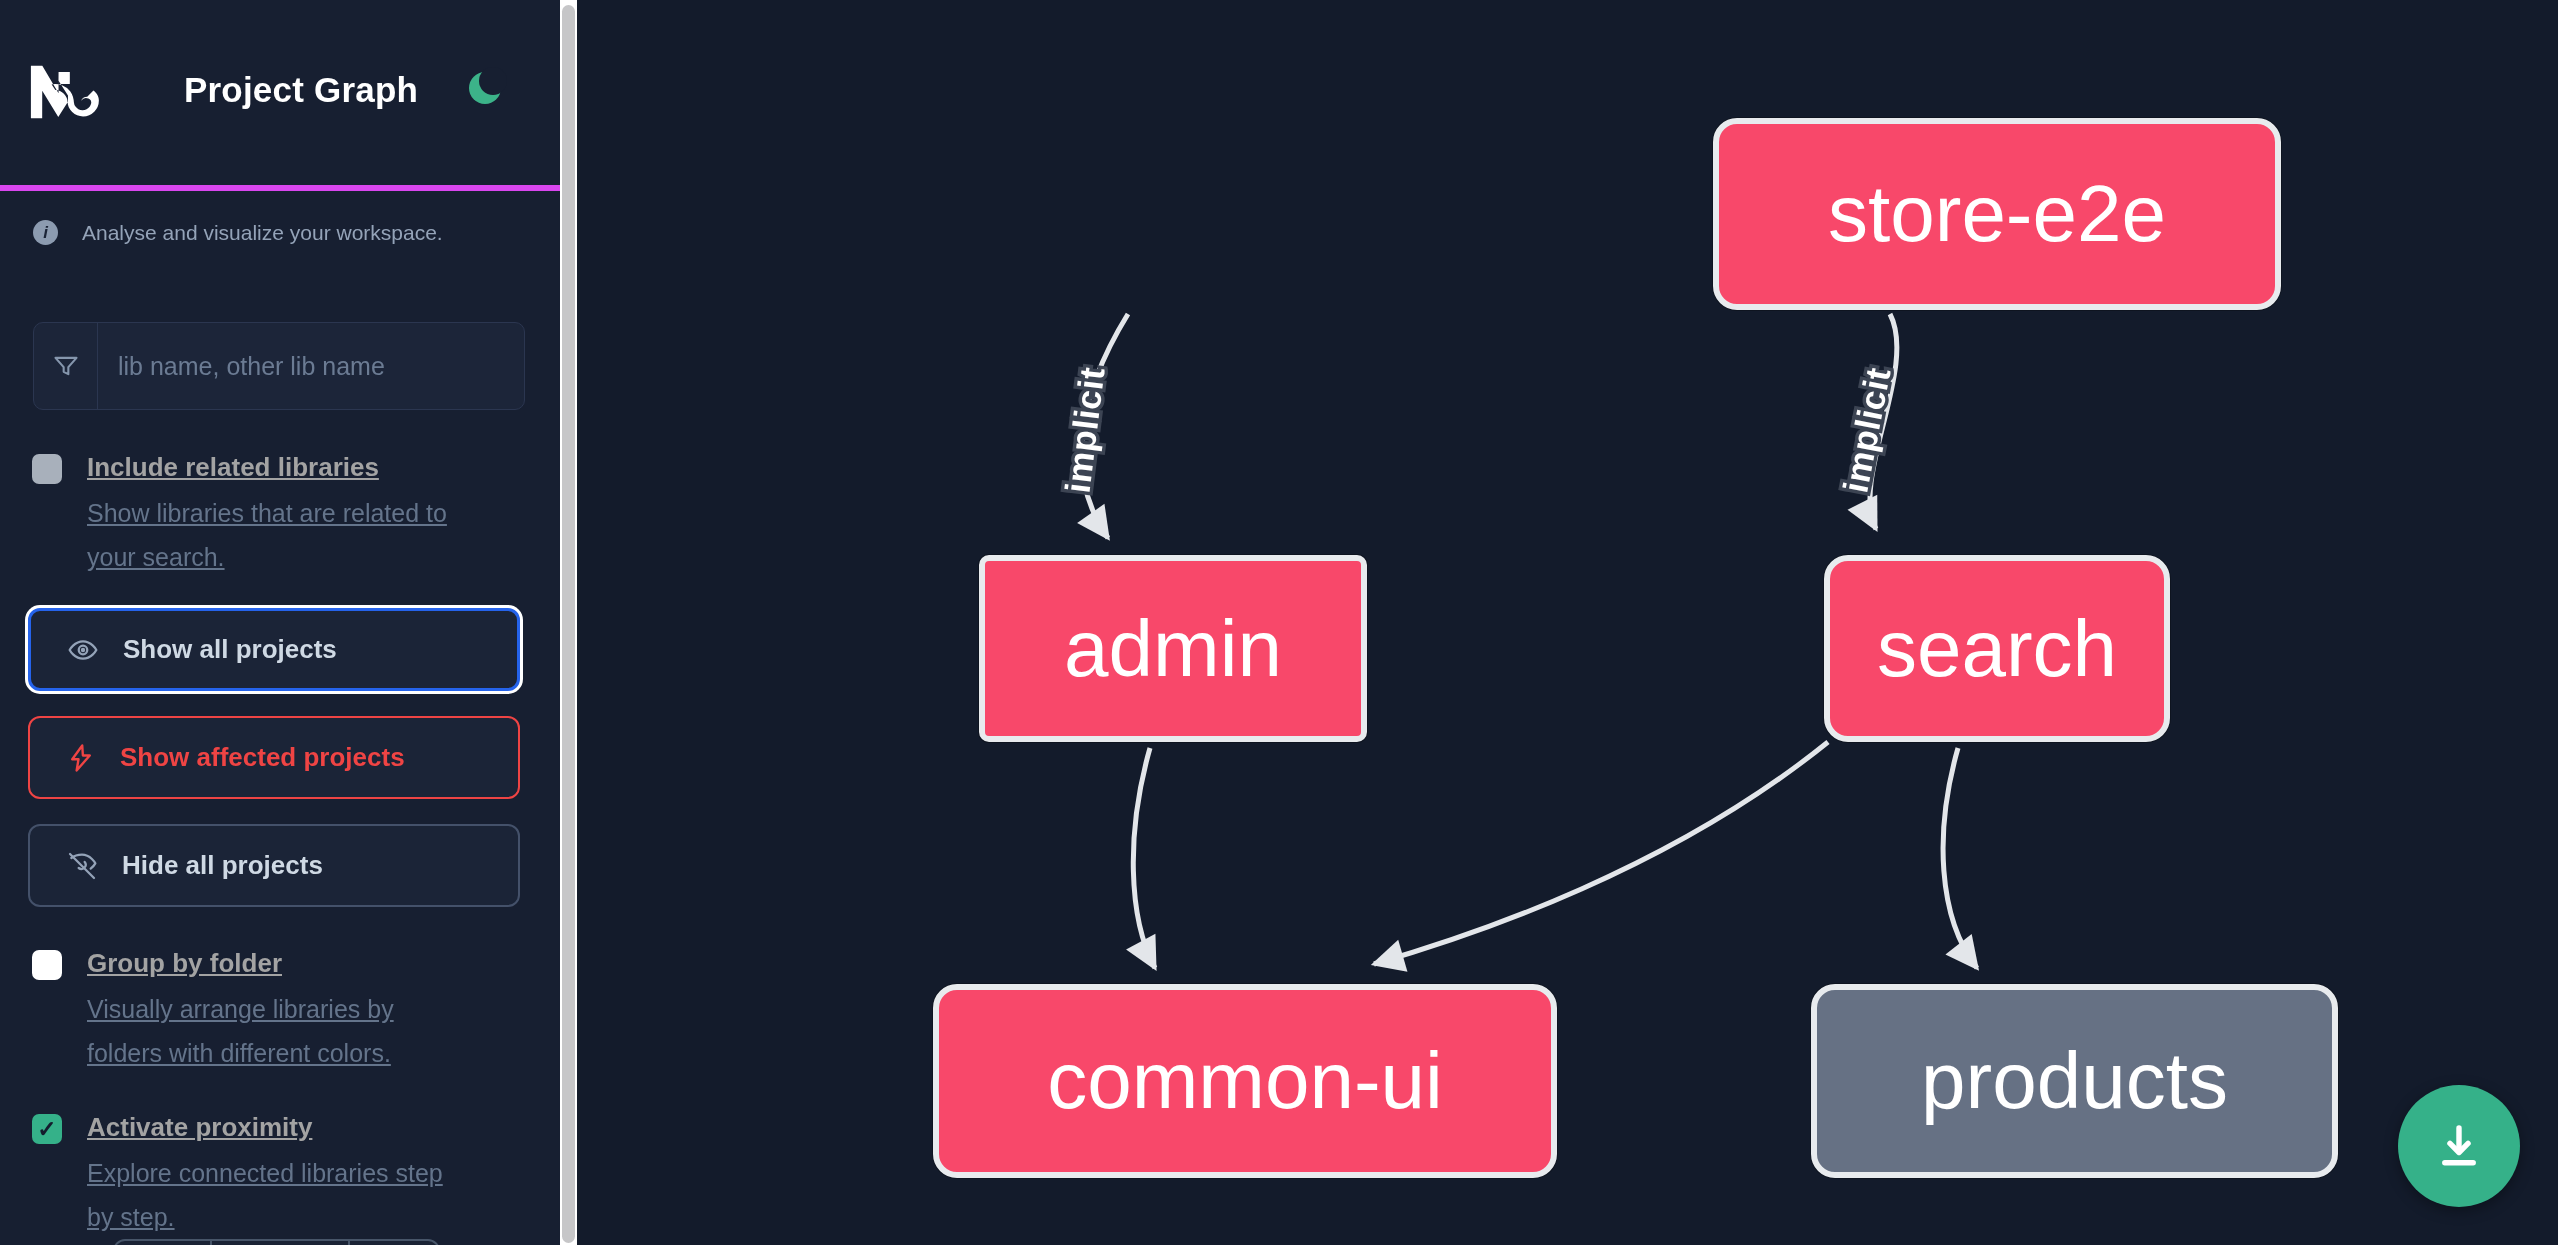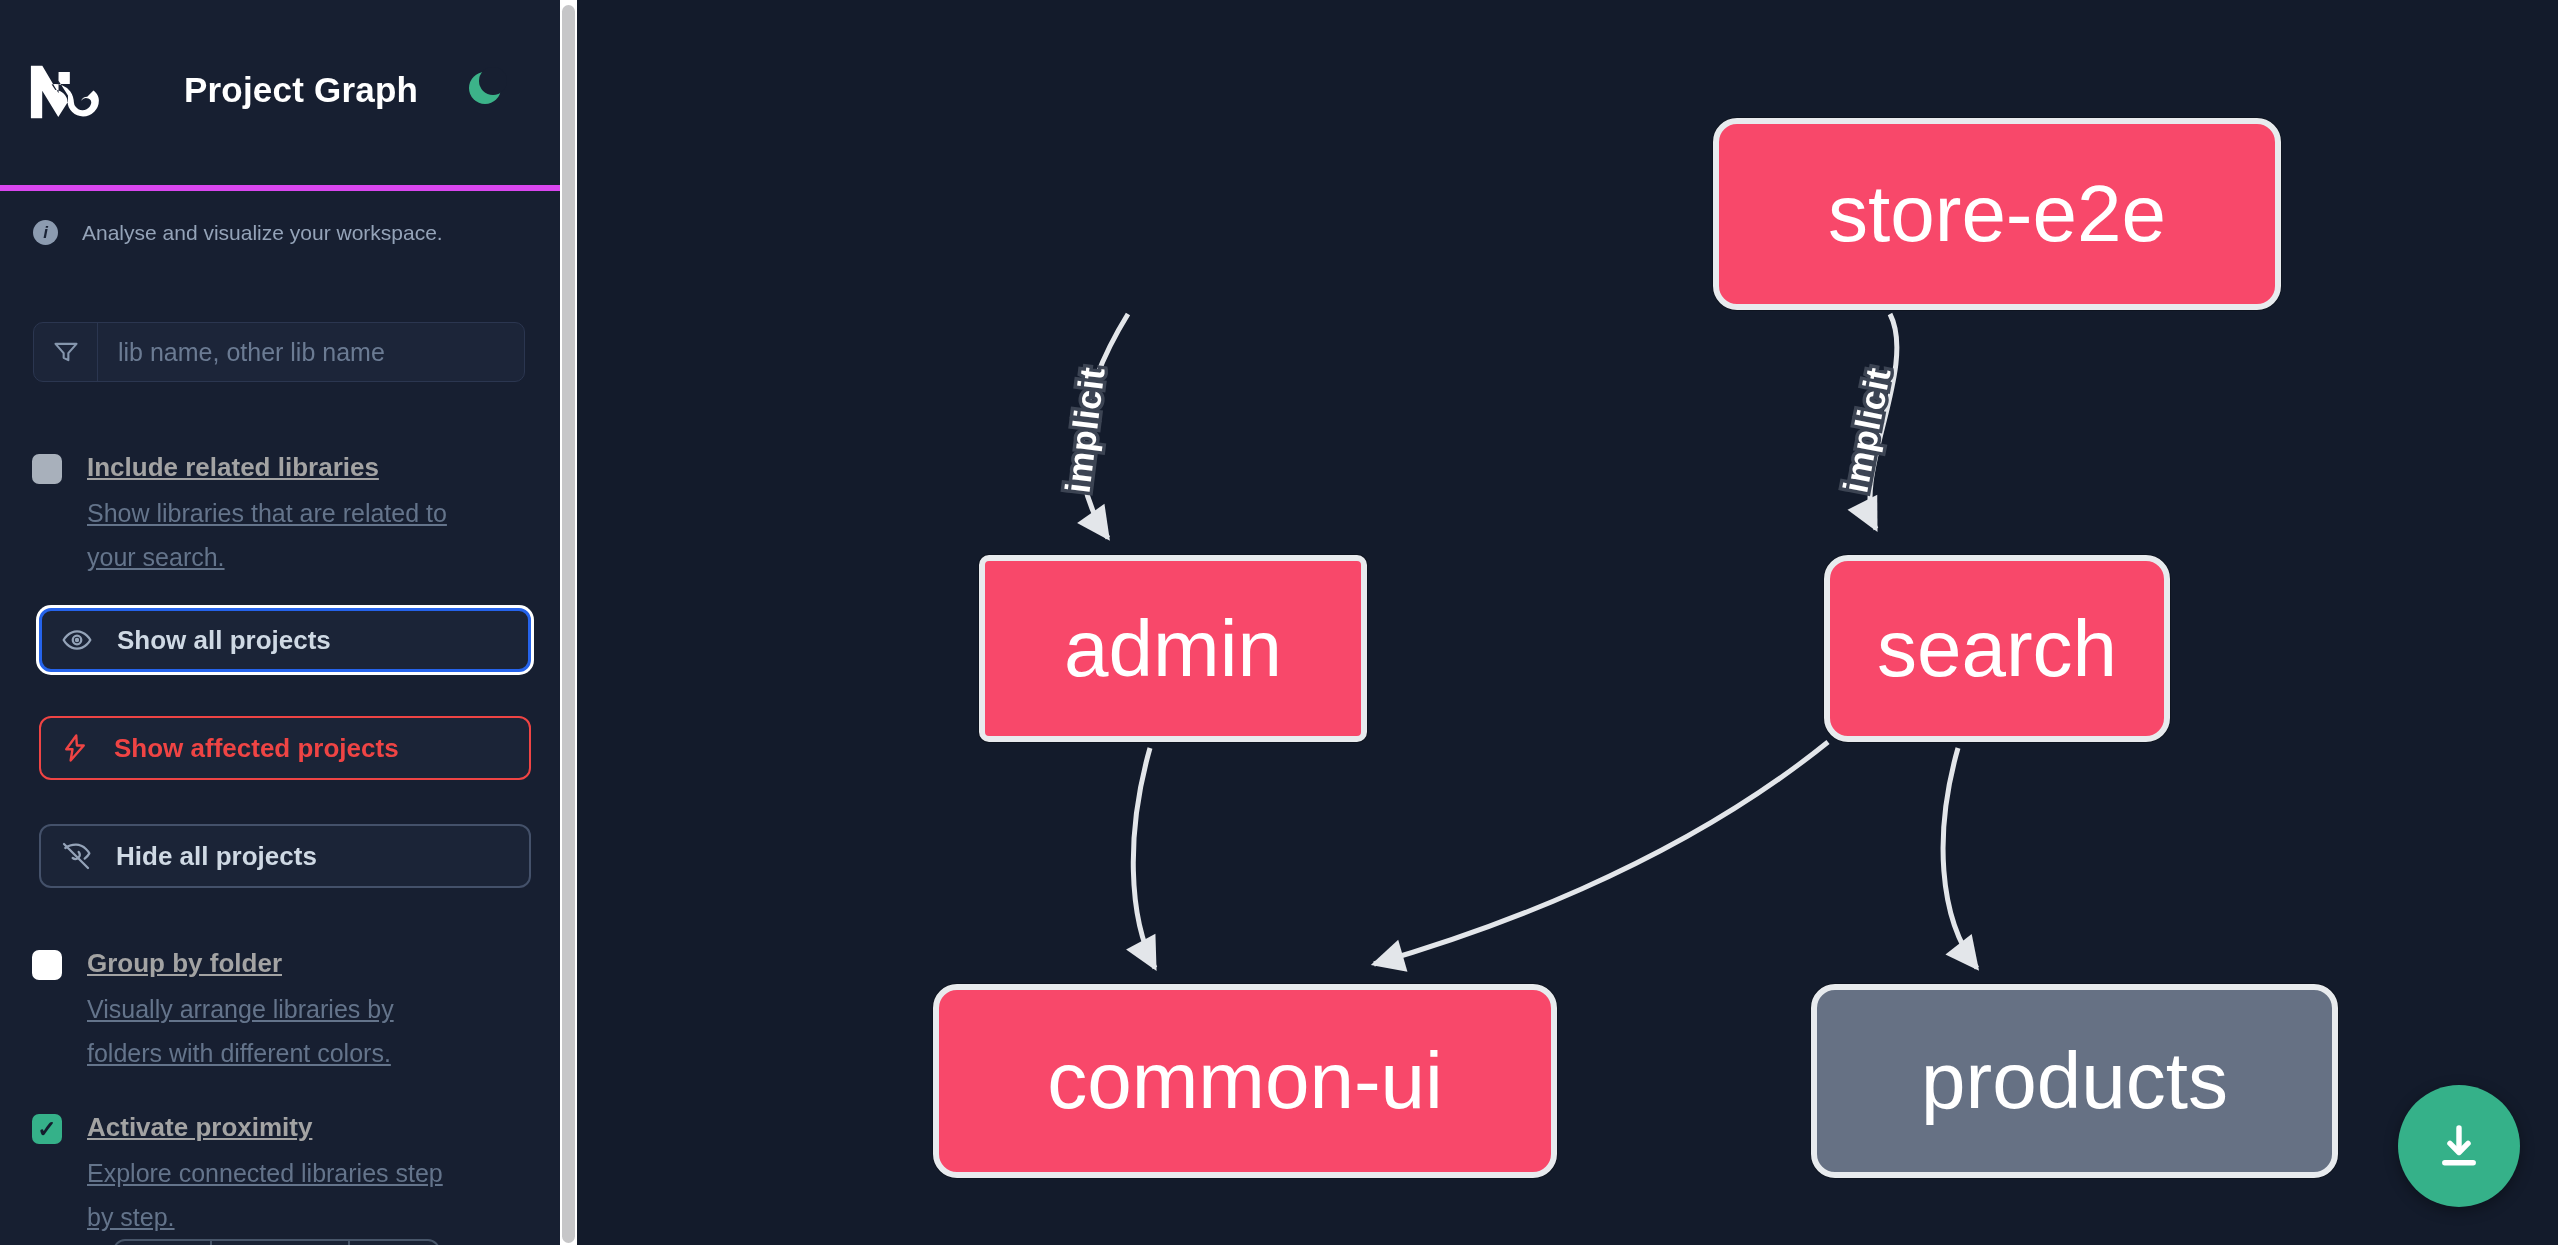--- a/index.html
+++ b/index.html
@@ -29,21 +29,21 @@
 
   .tagline-row { position:absolute; left:33px; top:220px; display:flex; align-items:center; }
   .info-icon {
     width:25px; height:25px; border-radius:50%; background:#8c9bb0;
     color:#1b2437; font-size:17px; font-weight:700; font-style:italic;
     display:flex; align-items:center; justify-content:center; flex:0 0 auto;
   }
   .tagline-text { margin-left:24px; font-size:21px; color:#94a3b8; }
 
   .search-box {
-    position:absolute; left:33px; top:322px; width:492px; height:60px;
+    position:absolute; left:33px; top:322px; width:492px; height:88px;
     background:#1c2539; border:1px solid #2b3650; border-radius:10px;
     display:flex; align-items:stretch; overflow:hidden;
   }
   .search-icon-cell {
     width:64px; border-right:1px solid #2b3650;
     display:flex; align-items:center; justify-content:center; flex:0 0 auto;
   }
   .search-input {
     flex:1; background:transparent; border:none; outline:none;
     padding:0 20px; font-size:25px; color:#aebbce;
@@ -62,23 +62,23 @@
                  display:flex; align-items:center; justify-content:center; }
   .toggle-label {
     margin-left:55px; font-size:26px; font-weight:700; color:#a3a3a3; cursor:pointer;text-decoration:underline;
   }
   .toggle-desc {
     margin-left:55px; margin-top:8px; font-size:25px; line-height:44px;
     color:#64748b; white-space:pre-line;text-decoration:underline;
   }
 
   .sb-btn {
-    position:absolute; left:39px; width:492px; height:64px;
+    position:absolute; left:28px; width:492px; height:83px;
     background:#1b2437; border-radius:12px;
-    display:flex; align-items:center; padding-left:19px; gap:24px;
+    display:flex; align-items:center; padding-left:36px; gap:24px;
     cursor:pointer;
   }
   .sb-btn span { font-size:26px; font-weight:700; color:#cfd9e4; }
   .btn-all      { top:608px; border:3px solid #2563eb; box-shadow:0 0 0 3px #ffffff; }
   .btn-affected { top:716px; border:2px solid #ef4444; }
   .btn-affected span { color:#ef4444; }
   .btn-hide     { top:824px; border:2px solid #44516a; }
 
   .stepper {
     position:absolute; left:113px; top:1239px; width:327px; height:24px;

